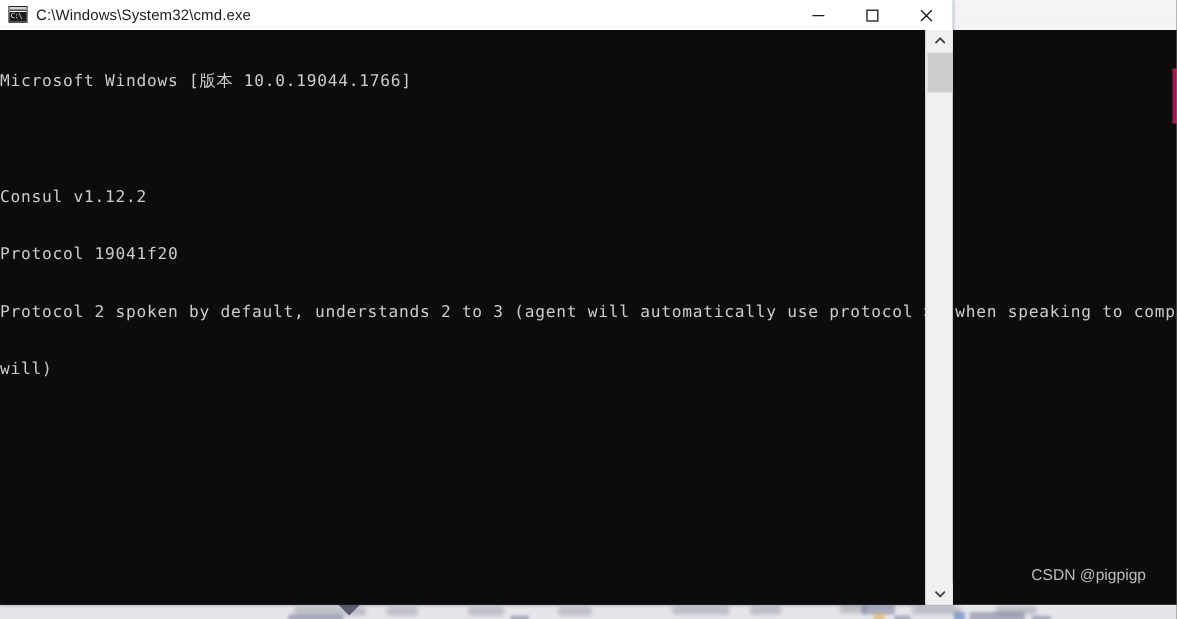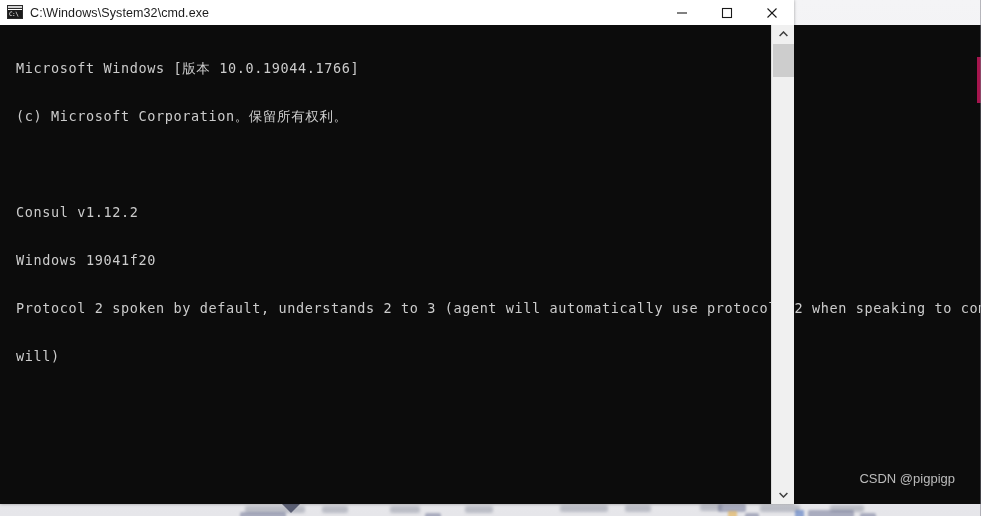--- a/index.html
+++ b/index.html
@@ -153,21 +153,21 @@
     color: #cccccc;
     font-family: "DejaVu Sans Mono", monospace;
     font-size: 13.5px;
     line-height: 16px;
     letter-spacing: 0.62px;
     white-space: pre;
     user-select: text;
   }
   #console-text .line {
     height: 16px;
-    padding-left: 16px;
+    padding-left: 0;
   }
 
   
   #watermark {
     position: absolute;
     right: 26px;
     bottom: 18px;
     color: #c9c9c9;
     font-size: 13px;
     font-family: "Liberation Sans", sans-serif;
@@ -276,24 +276,23 @@
           <line x1="1.5" y1="1.5" x2="10.5" y2="10.5" stroke="#1a1a1a" stroke-width="1.1"></line>
           <line x1="10.5" y1="1.5" x2="1.5" y2="10.5" stroke="#1a1a1a" stroke-width="1.1"></line>
         </svg>
       </div>
     </div>
   </div>
 
   <div id="console-body">
     <div id="console-text">
       <div class="line">Microsoft Windows [版本 10.0.19044.1766]</div>
-      <div class="line">(c) Microsoft Corporation。保留所有权利。</div>
       <div class="line"></div>
       <div class="line">Consul v1.12.2</div>
-      <div class="line">Windows 19041f20</div>
+      <div class="line">Protocol 19041f20</div>
       <div class="line">Protocol 2 spoken by default, understands 2 to 3 (agent will automatically use protocol &gt;2 when speaking to compatible a</div>
       <div class="line">will)</div>
       <div class="line"></div>
       <div class="line"></div>
       
     </div>
 
     <div id="watermark">CSDN @pigpigp</div>
   </div>
 

